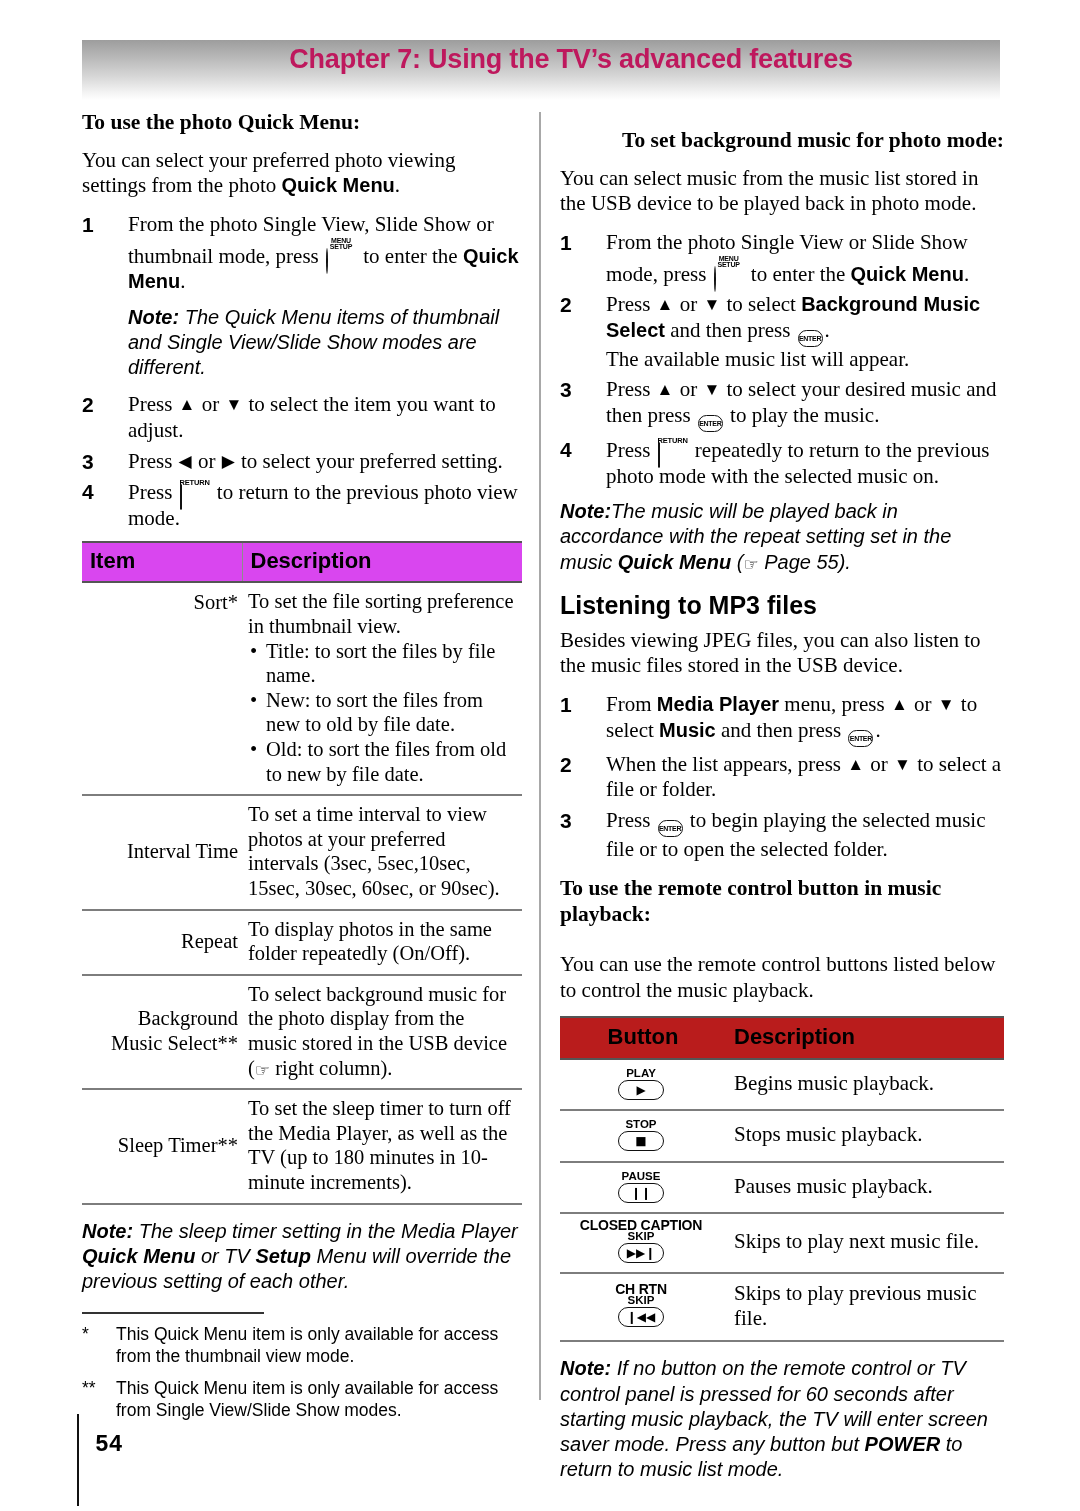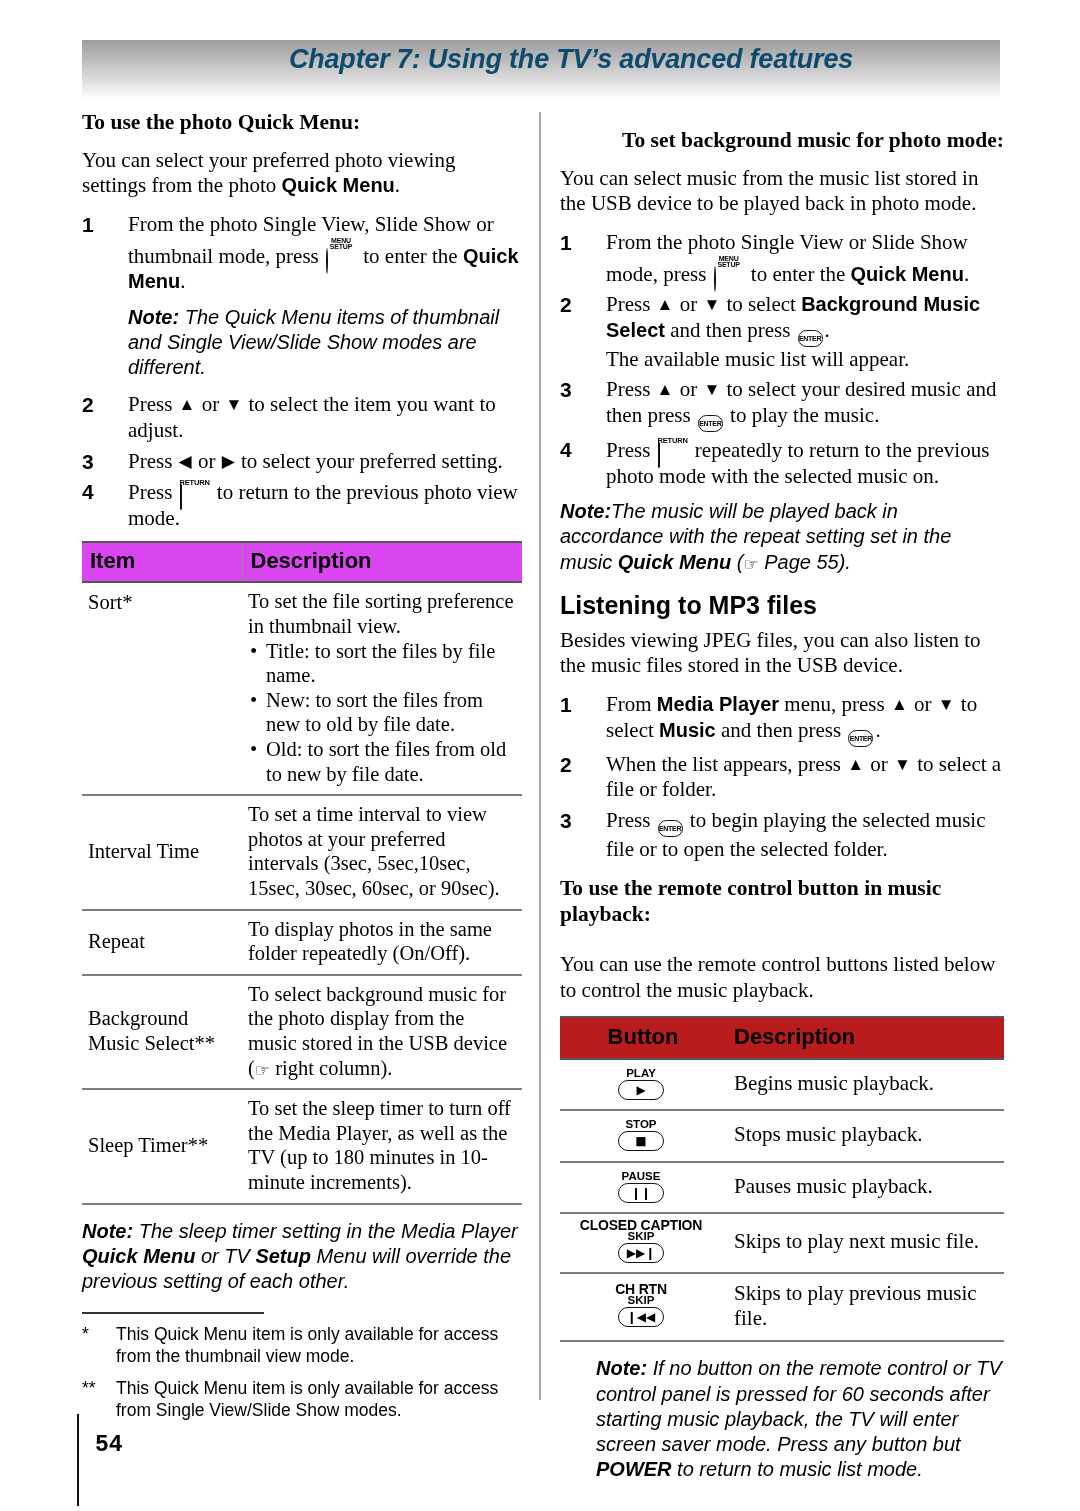--- a/index.html
+++ b/index.html
@@ -15,23 +15,23 @@
 
   
   .header-band{
     position:absolute;left:82px;top:40px;width:918px;height:60px;
     background:linear-gradient(to bottom,#9d9d9d 0%,#b7b7b7 28%,#d8d8d8 62%,#f4f4f4 88%,#ffffff 100%);
   }
   .header-title{
     position:absolute;left:82px;top:44px;width:978px;
     text-align:center;
     font-family:"Liberation Sans", sans-serif;
-    font-weight:bold;font-style:italic;
+    font-weight:bold;
     font-size:27px;letter-spacing:-0.2px;
-    color:#0c4a6e;
+    color:#be185d;
   }
 
   
   .col{position:absolute;top:110px;}
   .col-left{left:82px;width:440px;}
   .col-right{left:560px;width:444px;}
   .col-divider{
     position:absolute;left:539px;top:112px;width:2px;height:1288px;
     background:#a8a8a8;
   }
@@ -117,21 +117,21 @@
     border-top:2.5px solid #555;
     border-bottom:2.5px solid #555;
   }
   table.tbl thead th.c1{width:150px;border-right:1.5px solid #8d8d8d;}
   table.tbl tbody td{
     font-size:20.5px;line-height:1.2;
     padding:6px 4px 8px 6px;
     border-bottom:2.2px solid #7d7d7d;
     vertical-align:middle;
   }
-  table.tbl tbody td.c1{width:150px;vertical-align:middle;}
+  table.tbl tbody td.c1{width:150px;vertical-align:middle;text-align:right;}
   table.tbl tbody td.c2{vertical-align:top;}
   ul.inner{list-style:none;margin:0;padding:0;}
   ul.inner li{position:relative;padding-left:18px;line-height:1.2;}
   ul.inner li:before{content:"\2022";position:absolute;left:2px;top:0;}
 
   
   table.btbl{border-collapse:collapse;width:100%;margin-top:6px;}
   table.btbl thead th{
     background:#b91c1c;
     font-family:"Liberation Sans", sans-serif;
@@ -367,21 +367,21 @@
               <span class="sup">CH RTN</span>
               <span class="sup2">SKIP</span>
               <span class="pill">❙◀◀</span>
             </span>
           </td>
           <td class="bc2">Skips to play previous music file.</td>
         </tr>
       </tbody>
     </table>
 
-    <div class="note" style="margin-top:14px;margin-left:36px;">
+    <div class="note" style="margin-top:14px;">
       <b>Note:</b><span> If no button on the remote control or TV control panel is pressed for 60 seconds after starting music playback, the TV will enter screen saver mode. Press any button but </span><span class="bb">POWER</span><span> to return to music list mode.</span>
     </div>
 
   </div>
 
   <div class="footer-rule"></div>
   <div class="pagenum">54</div>
 
 </div>
 

